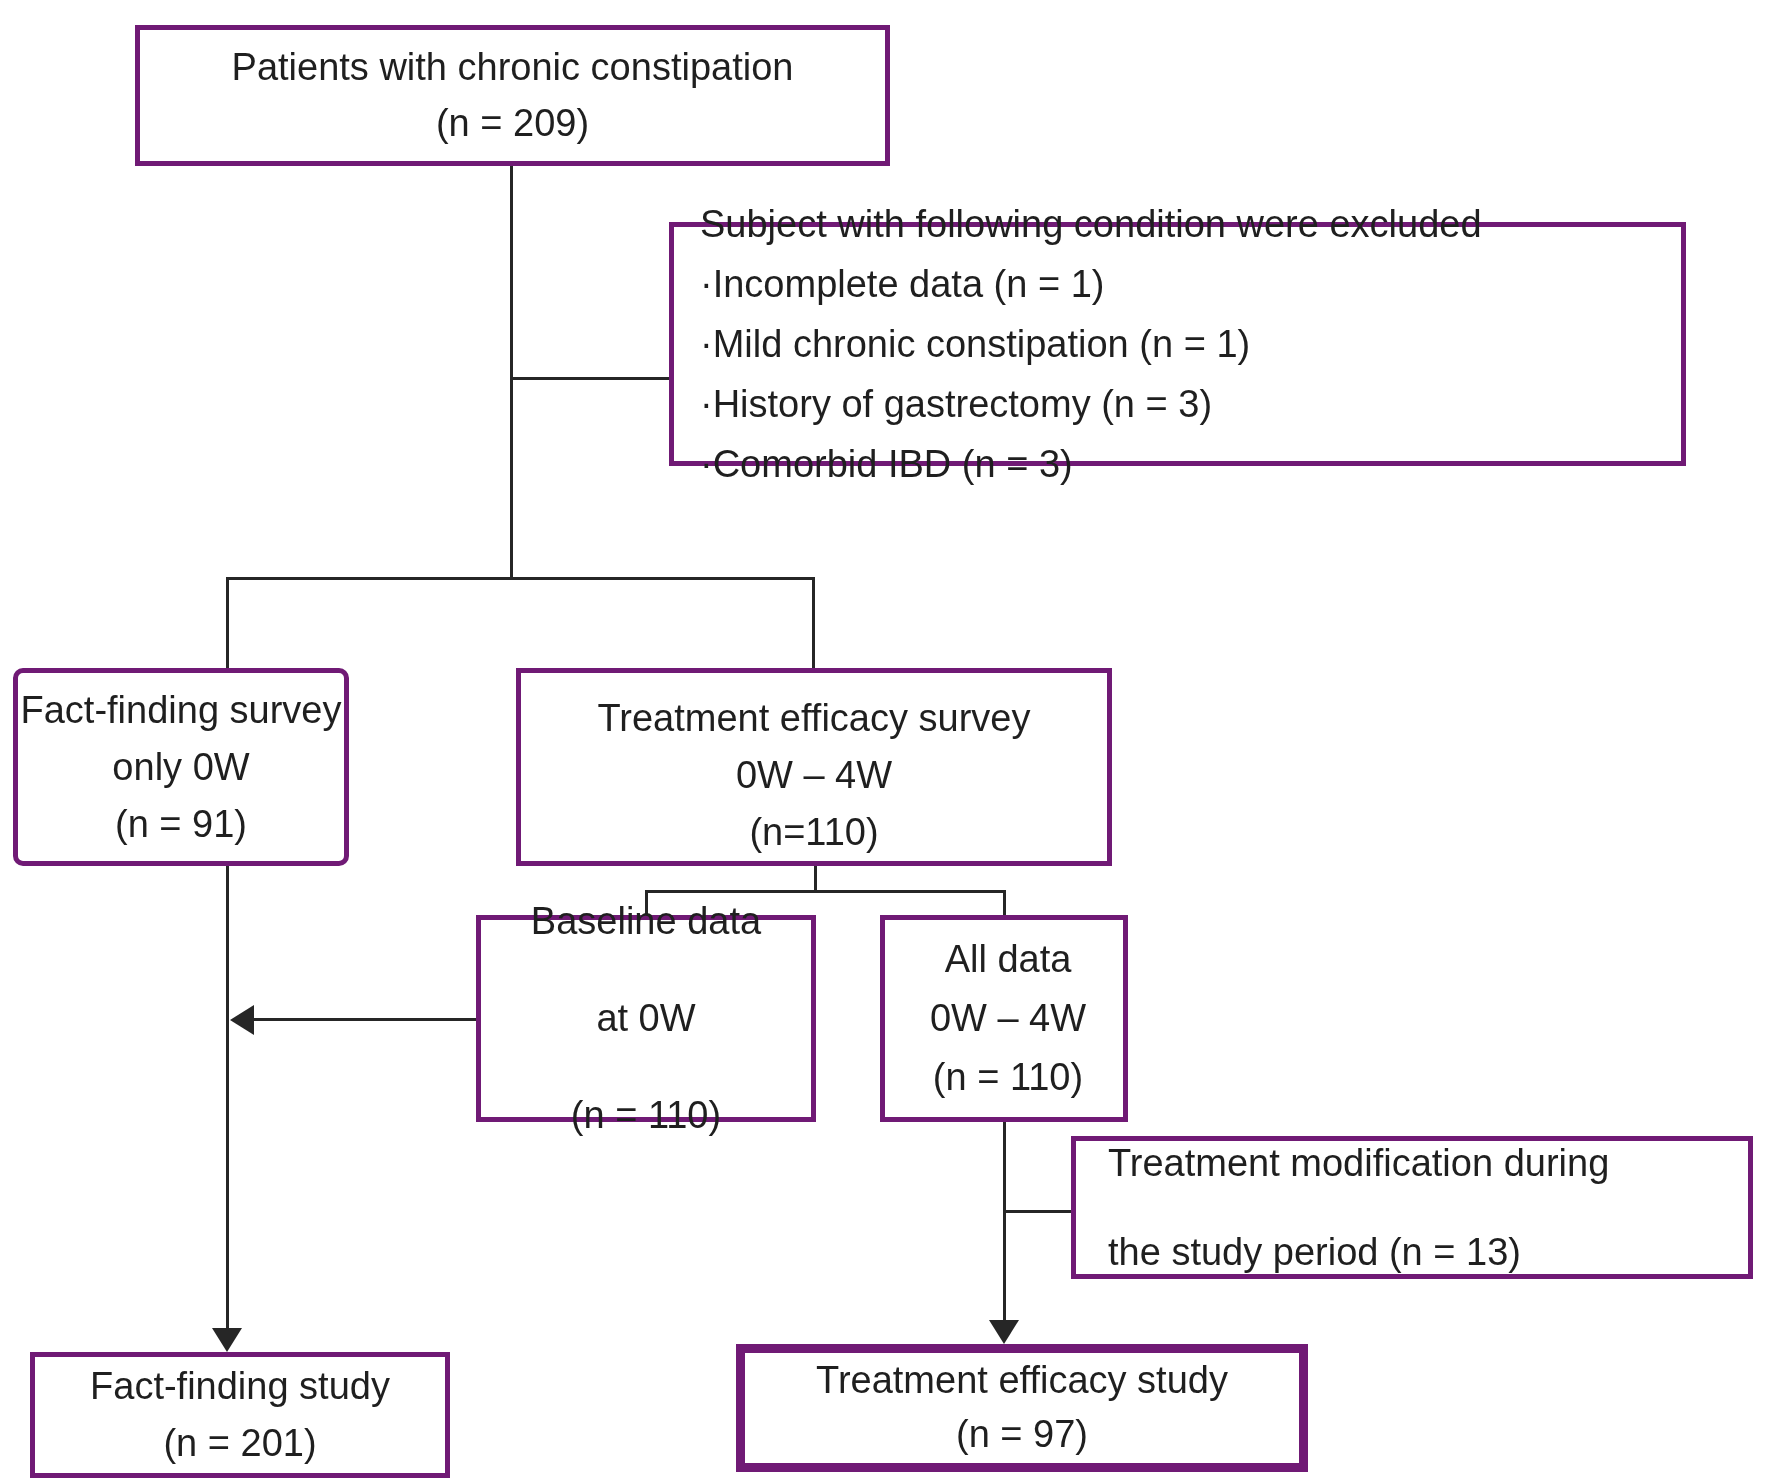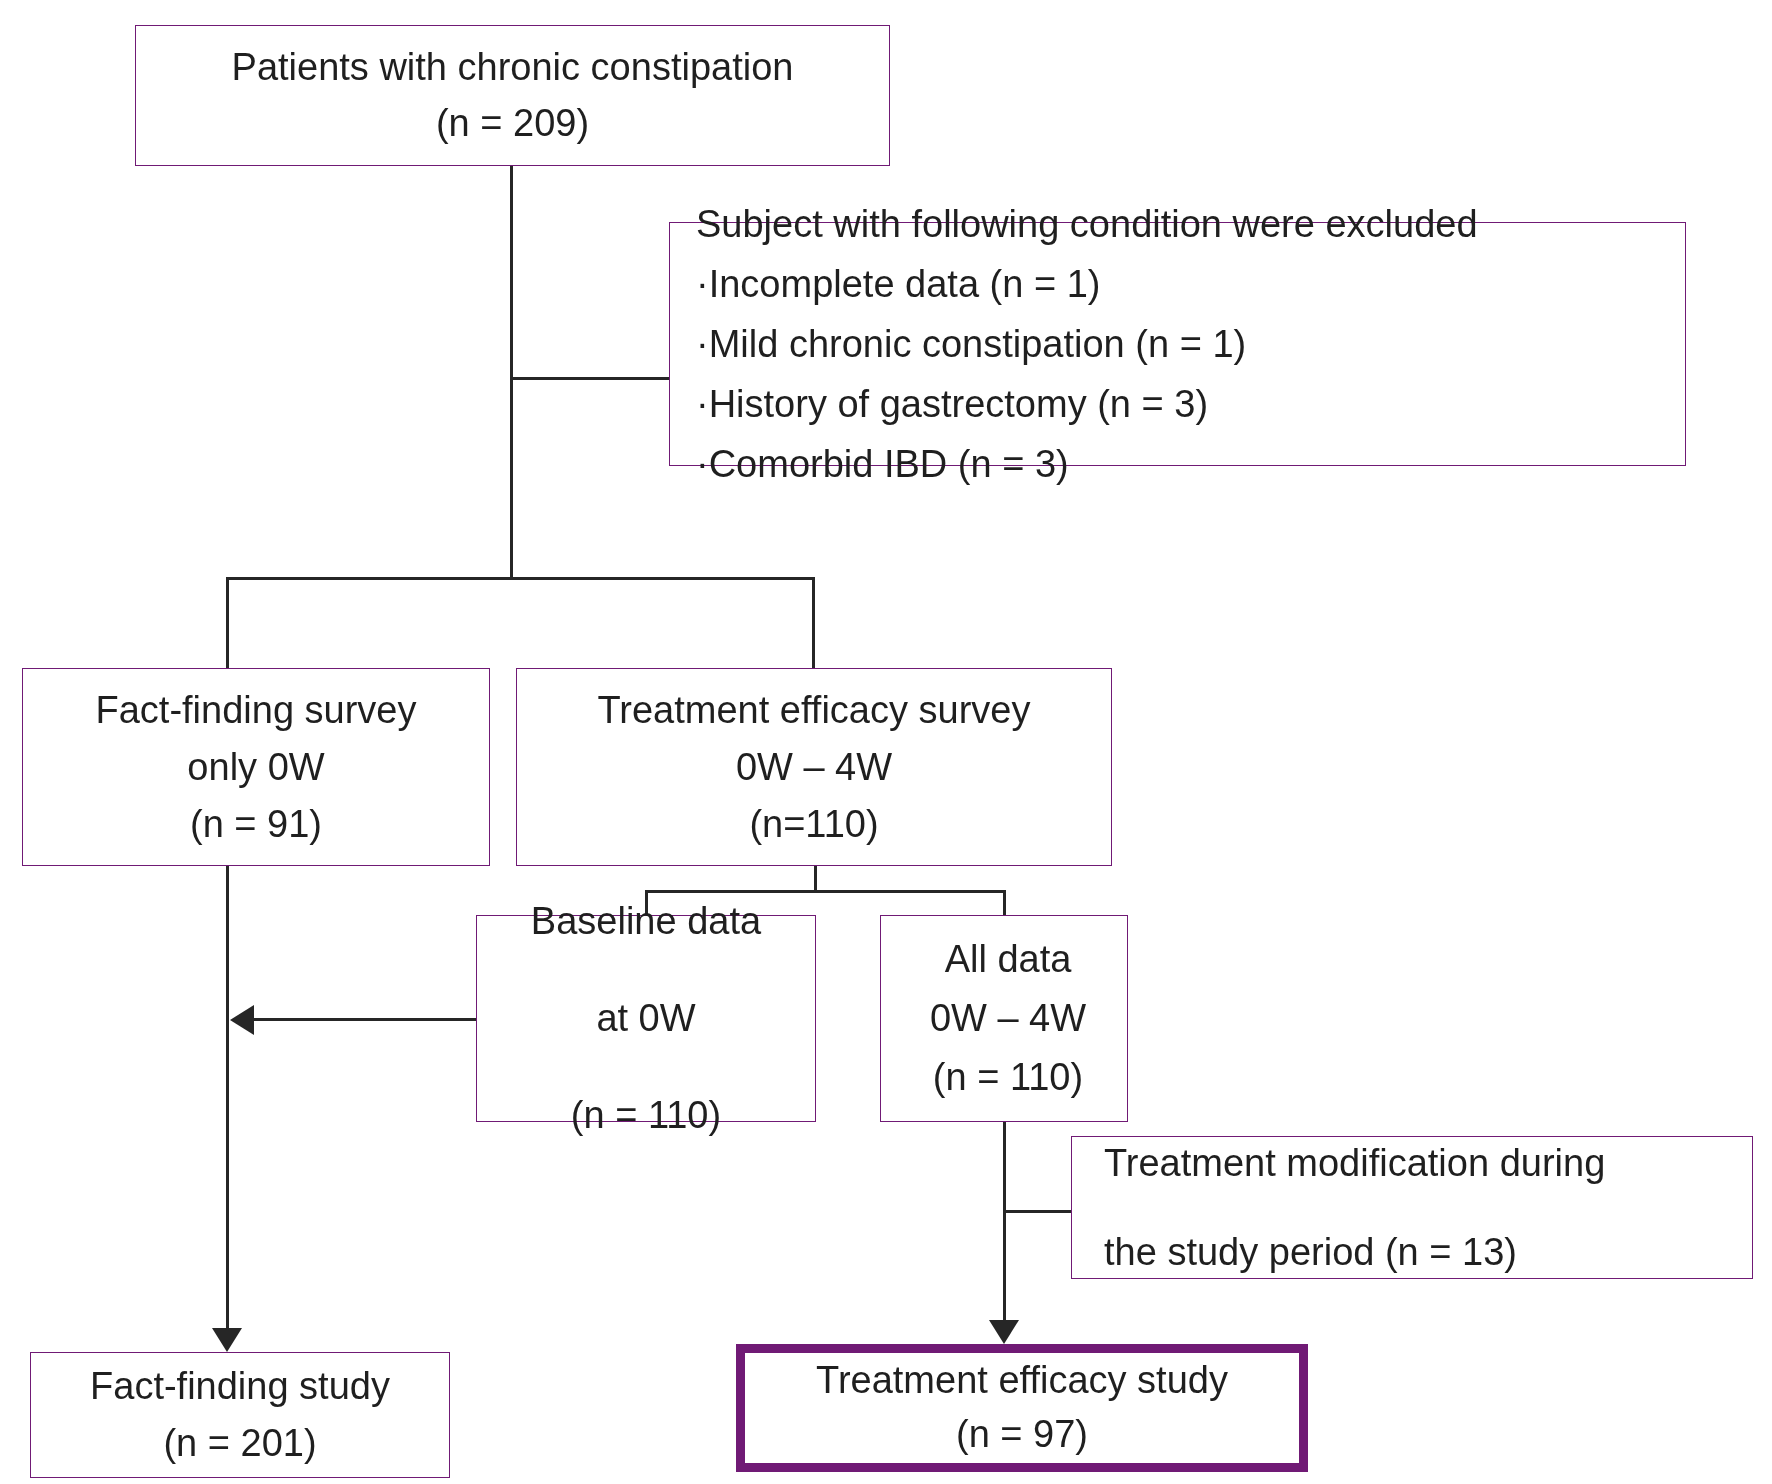--- a/index.html
+++ b/index.html
@@ -11,21 +11,21 @@
     position: relative;
     width: 1772px;
     height: 1484px;
     background: #ffffff;
     font-family: "Liberation Sans", "DejaVu Sans", sans-serif;
     color: #1f1f1f;
   }
   .box {
     position: absolute;
     box-sizing: border-box;
-    border: 1px solid #701a75;
+    border: 5px solid #701a75;
     background: #ffffff;
     display: flex;
     flex-direction: column;
     justify-content: center;
     align-items: center;
     text-align: center;
     font-size: 38px;
     line-height: 1.5;
     color: #1f1f1f;
   }
@@ -52,22 +52,22 @@
     position: absolute;
     width: 0;
     height: 0;
     border-top: 15px solid transparent;
     border-bottom: 15px solid transparent;
     border-right: 24px solid #262626;
   }
   
   #box-patients        { left: 135px;  top: 25px;   width: 755px;  height: 141px; line-height: 1.45; }
   #box-exclusion       { left: 669px;  top: 222px;  width: 1017px; height: 244px; padding-left: 26px; line-height: 1.58; }
-  #box-fact-survey     { left: 22px;   top: 668px;  width: 468px;  height: 198px; }
-  #box-treat-survey    { left: 516px;  top: 668px;  width: 596px;  height: 198px; }
+  #box-fact-survey     { left: 13px;   top: 668px;  width: 336px;  height: 198px; border-radius: 10px; }
+  #box-treat-survey    { left: 516px;  top: 668px;  width: 596px;  height: 198px; justify-content: flex-end; }
   #box-baseline        { left: 476px;  top: 915px;  width: 340px;  height: 207px; line-height: 1.55; gap: 38px; }
   #box-alldata         { left: 880px;  top: 915px;  width: 248px;  height: 207px; line-height: 1.55; padding-left: 8px; }
   #box-modification    { left: 1071px; top: 1136px; width: 682px;  height: 143px; padding-left: 32px; gap: 32px; }
   #box-fact-study      { left: 30px;   top: 1352px; width: 420px;  height: 126px; }
   #box-treat-study     { left: 723px;  top: 1344px; width: 572px;  height: 128px; line-height: 1.42; margin-left: 13px; }
 </style>
 </head>
 <body>
 
 <div id="canvas">

